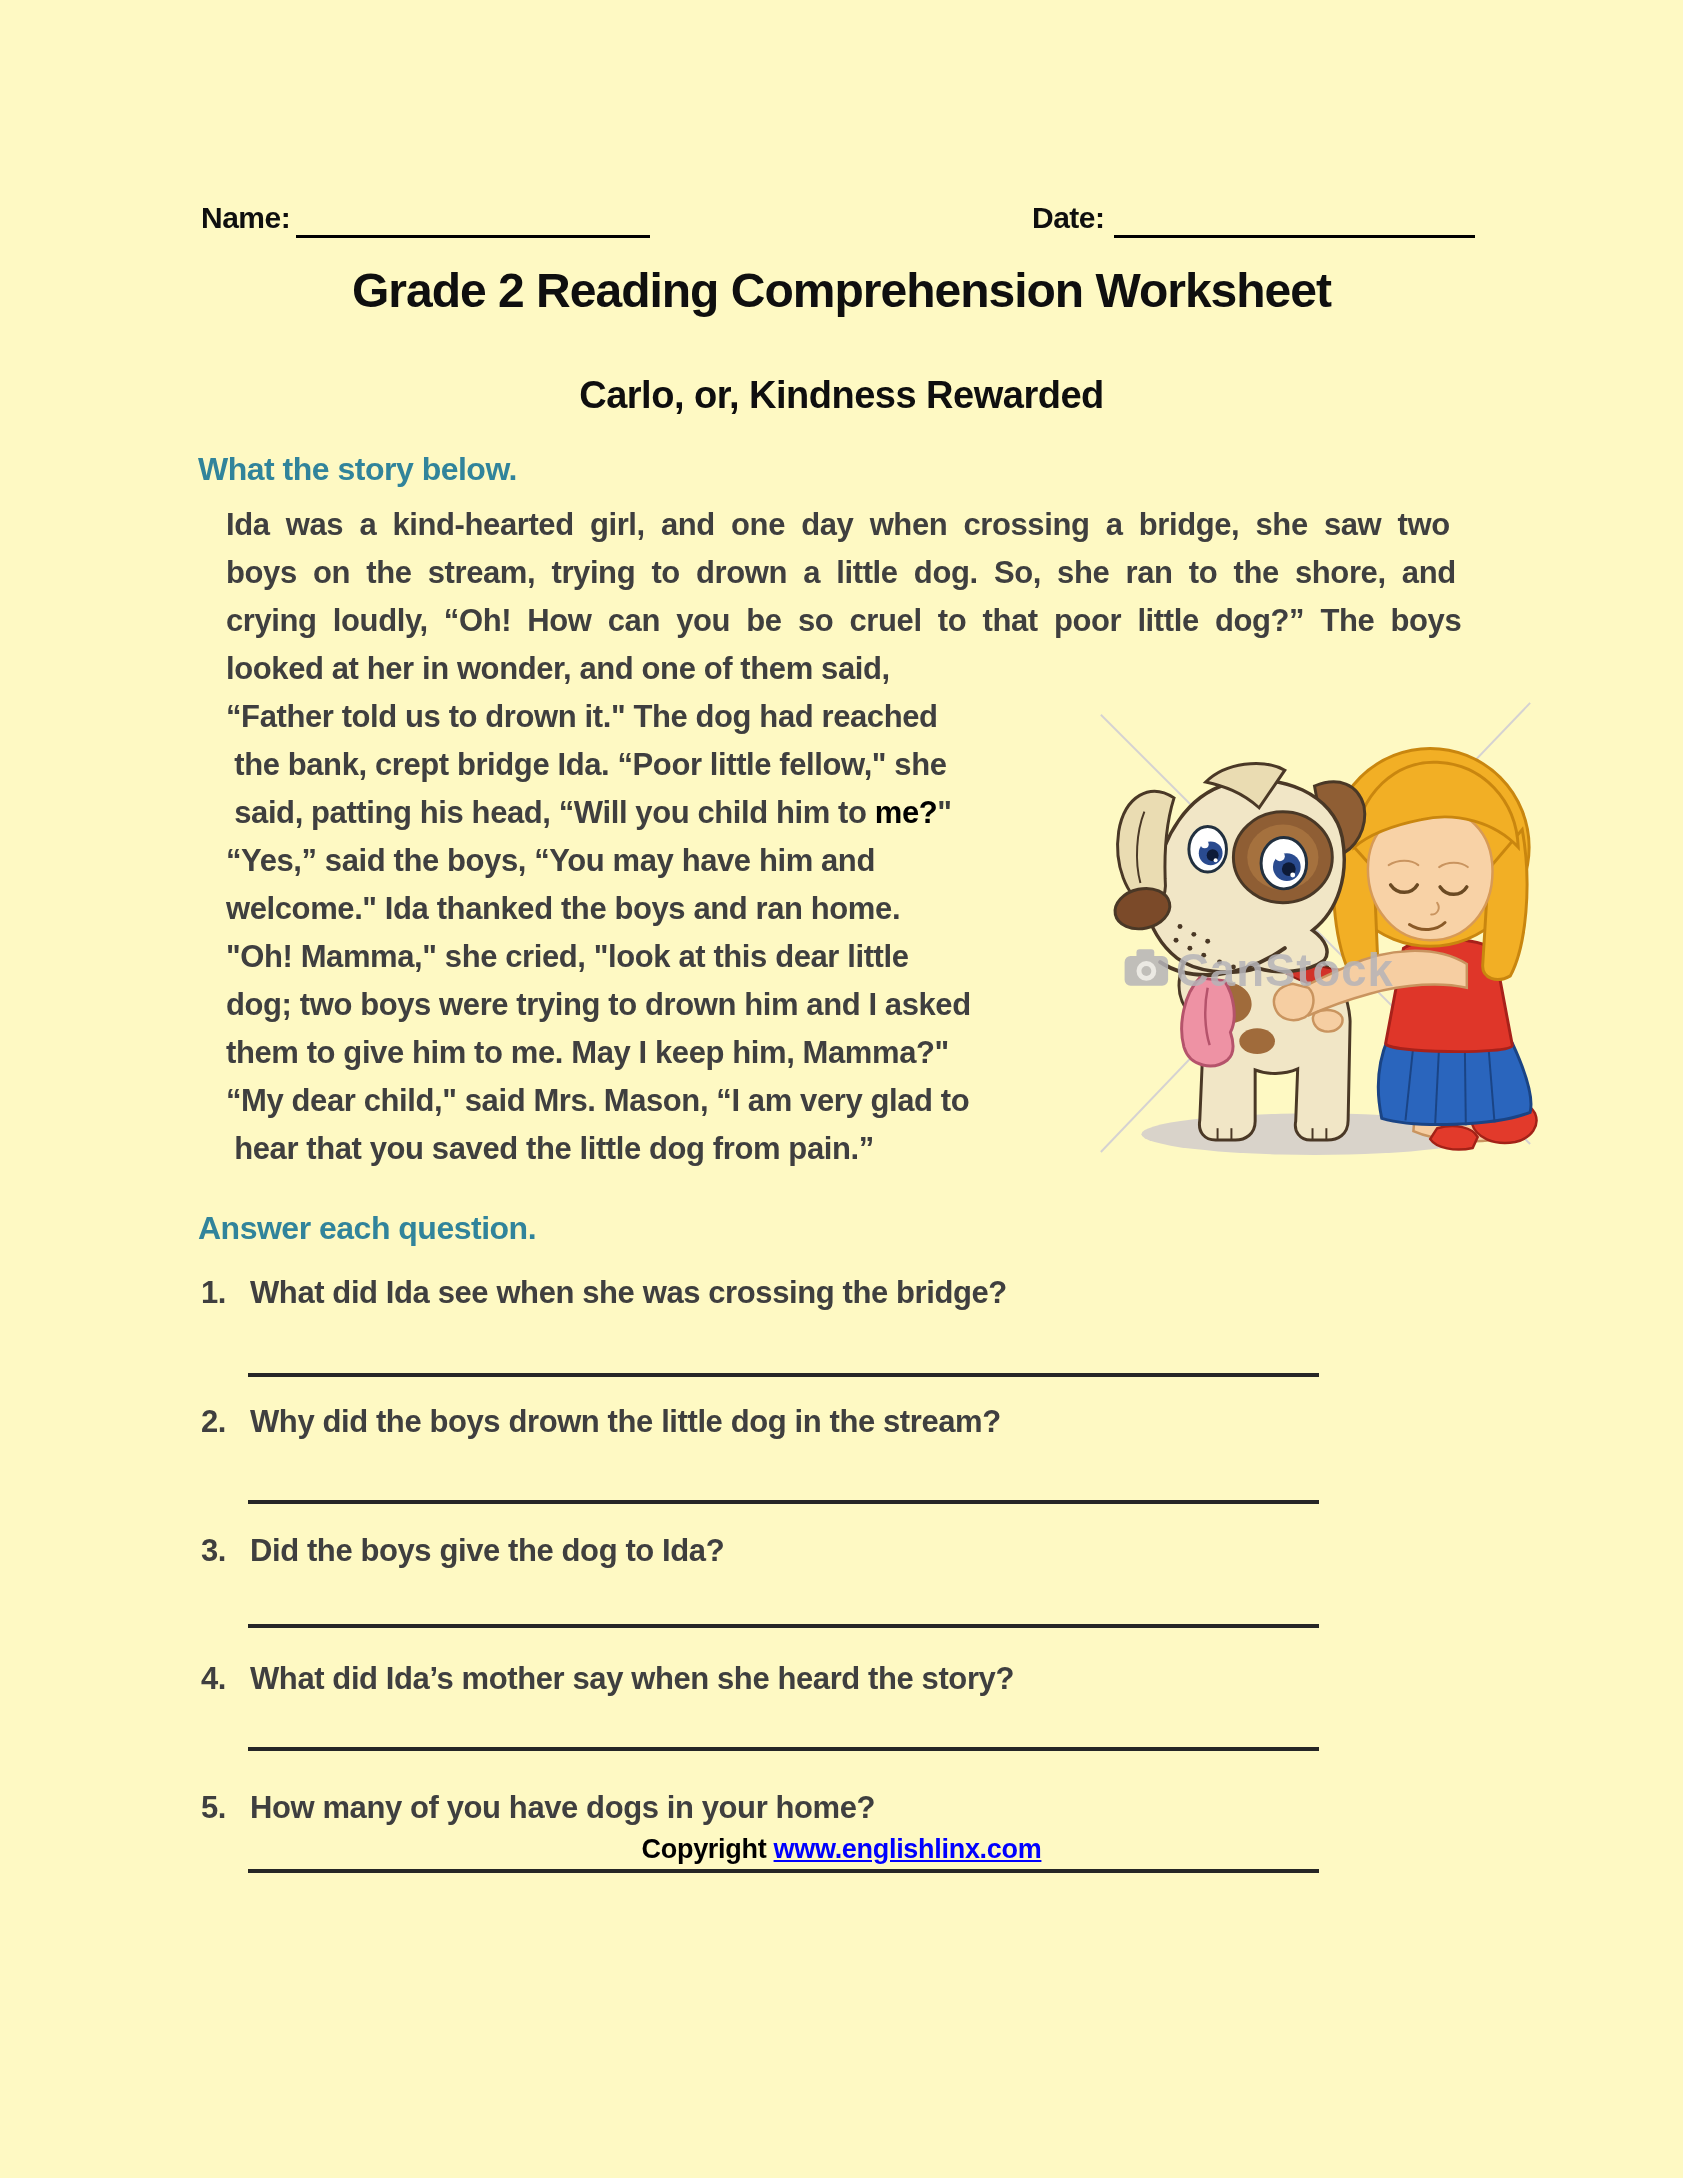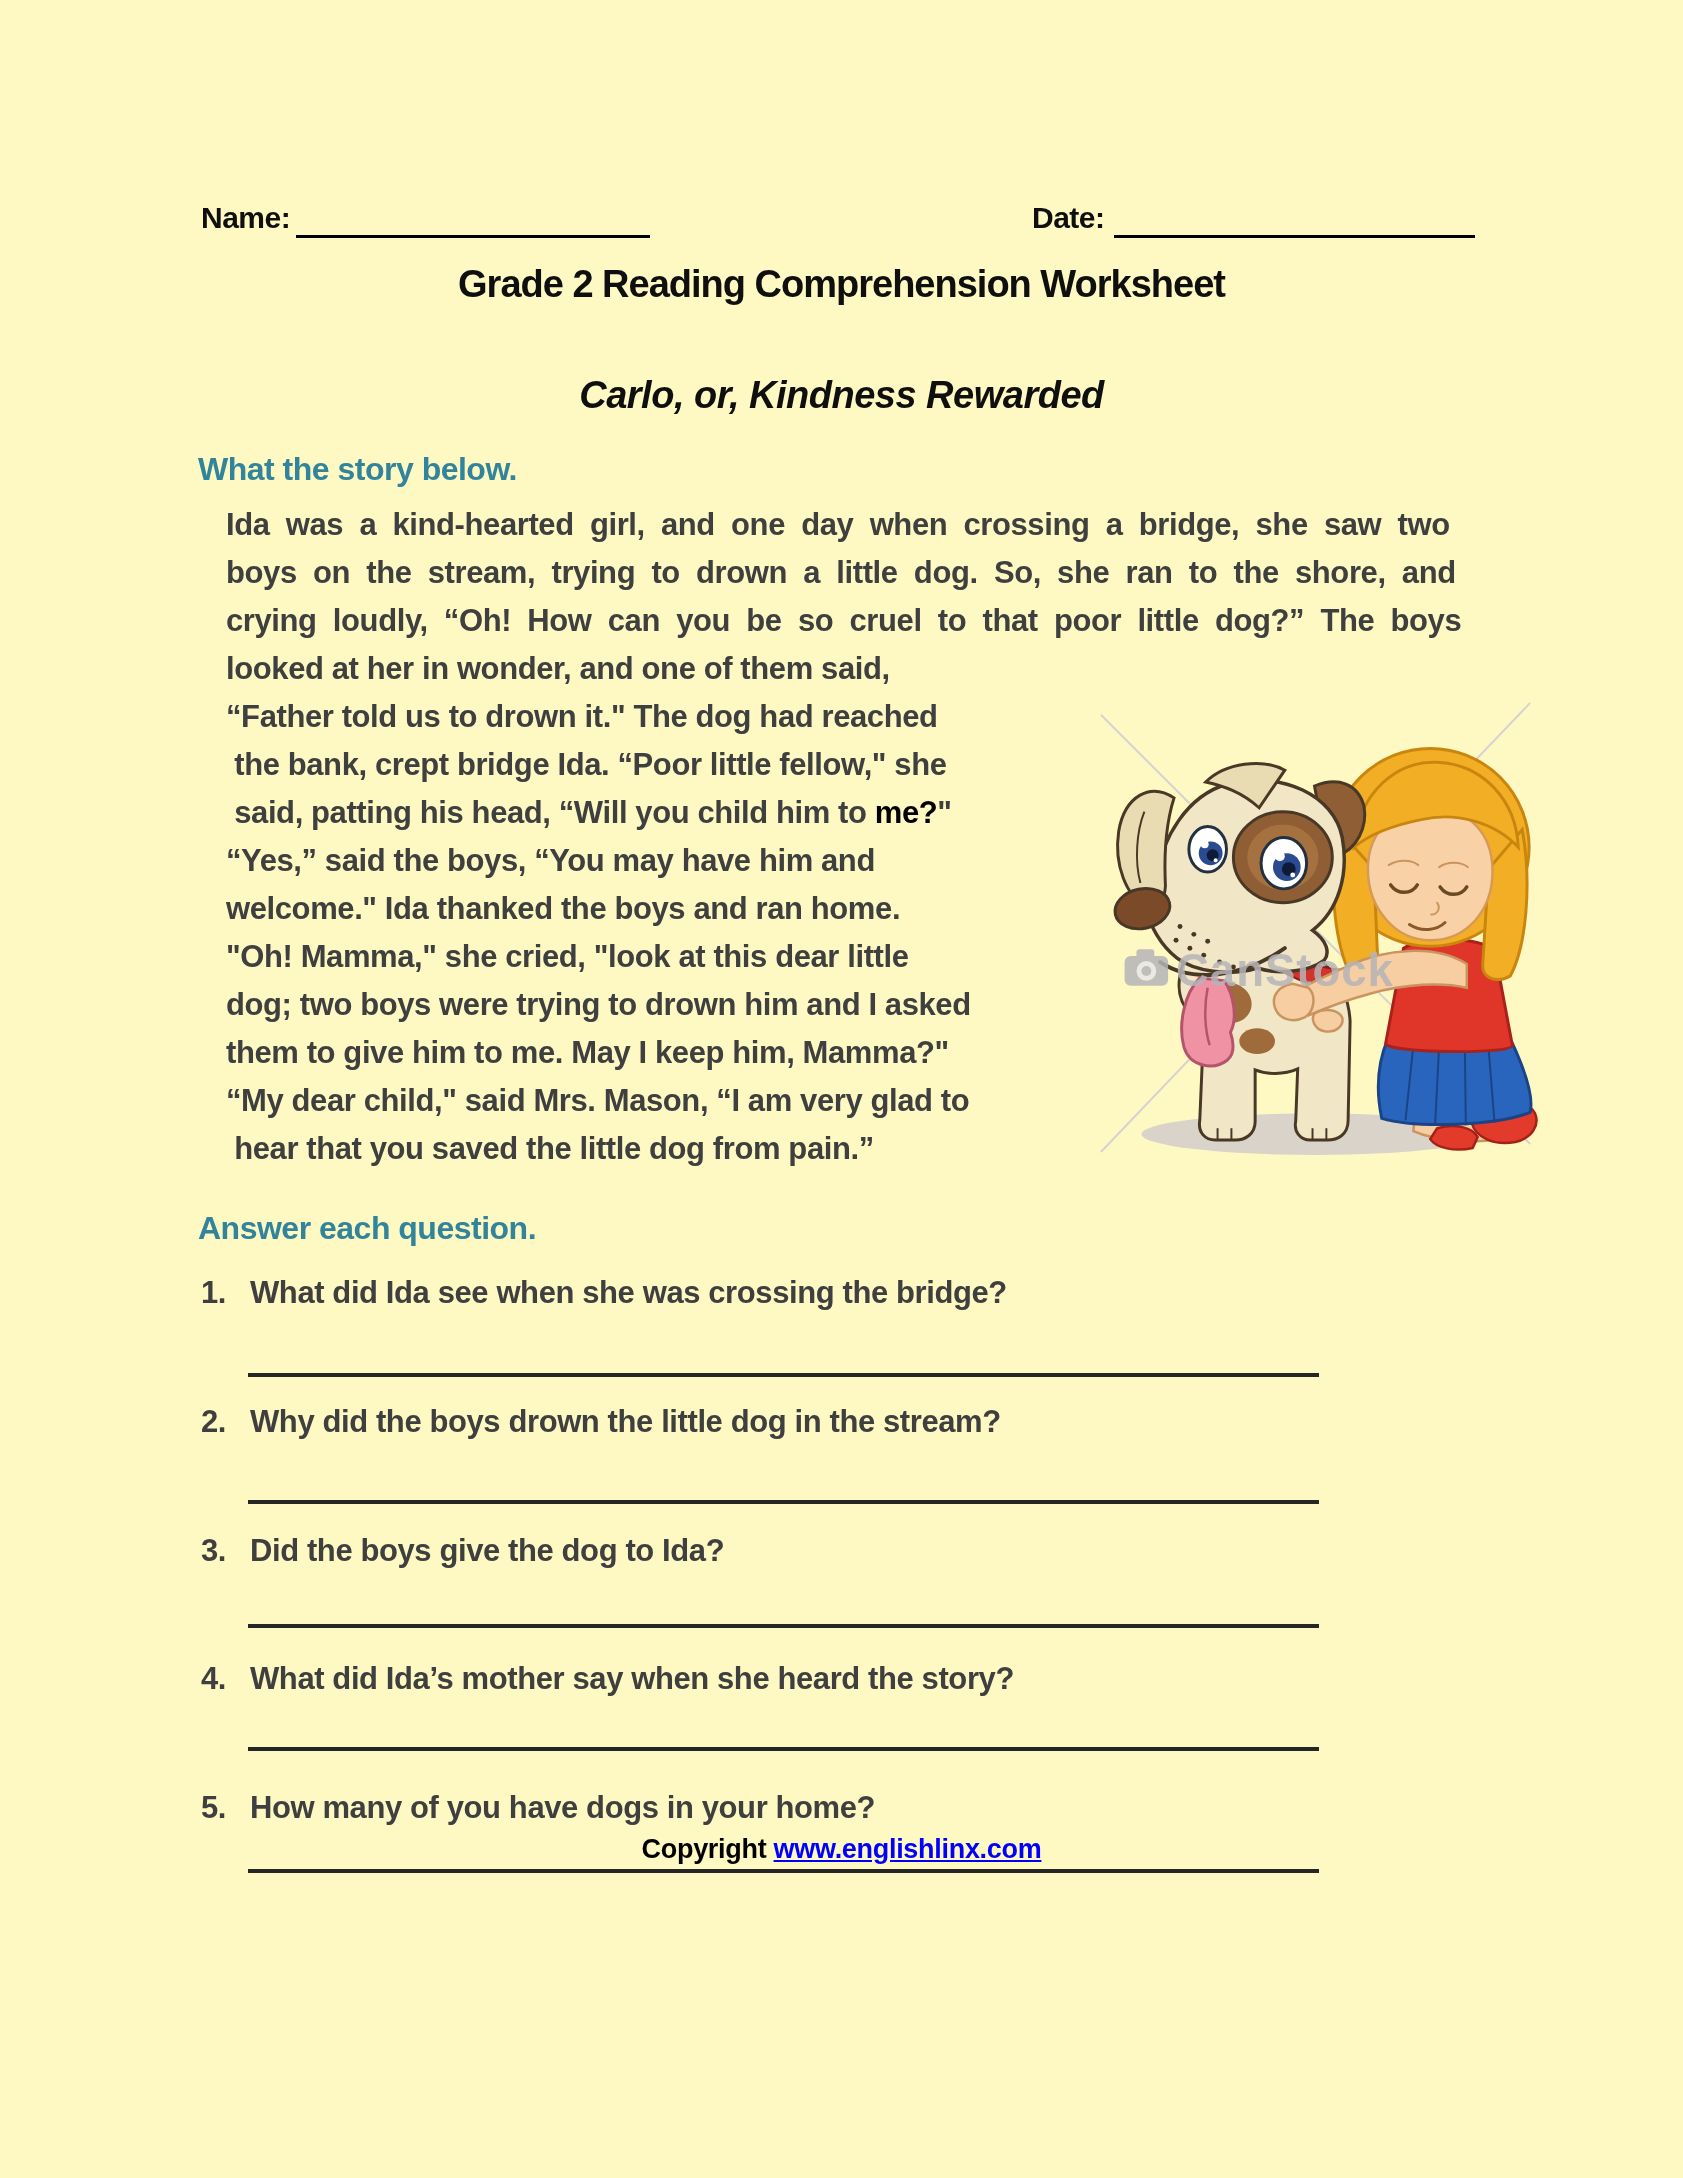--- a/index.html
+++ b/index.html
@@ -6,26 +6,26 @@
   .page{
     position:relative;width:1683px;height:2178px;background:#fef9c3;
     font-family:"Liberation Sans","DejaVu Sans",sans-serif;
     color:#3F3F3F;overflow:hidden;
   }
   .abs{position:absolute;}
   
   .field-label{font-size:30px;font-weight:700;color:#0F0F0F;letter-spacing:-0.5px;}
   .write-line{position:absolute;border-top:3px solid #000;height:0;}
   .title{
-    left:0;right:0;text-align:center;font-size:38px;font-weight:700;
+    left:0;right:0;text-align:center;font-size:48px;font-weight:700;
     color:#0F0F0F;letter-spacing:-1px;
   }
   .subtitle{
     left:0;right:0;text-align:center;font-size:38px;font-weight:700;
-    color:#0F0F0F;letter-spacing:-0.5px;font-style:italic;
+    color:#0F0F0F;letter-spacing:-0.5px;
   }
   .teal-heading{font-size:32px;font-weight:700;letter-spacing:-0.5px;}
   
   .story{line-height:48px;font-size:31px;font-weight:700;letter-spacing:-0.4px;}
   .story-line{white-space:pre;margin-left:28px;}
   .story-line.justify{word-spacing:8px;}
   .story .emph{color:#000;}
   
   .q-row{position:absolute;left:201px;font-size:31px;font-weight:700;letter-spacing:-0.4px;white-space:nowrap;}
   .q-num{display:inline-block;width:49px;}

